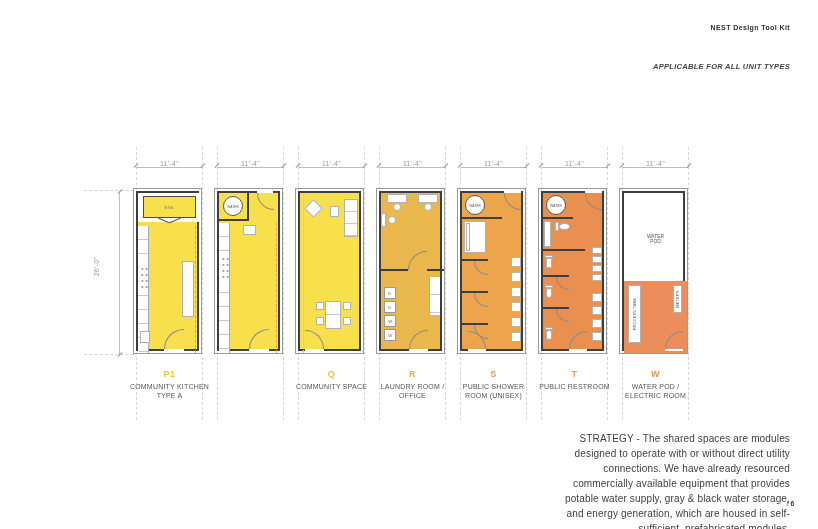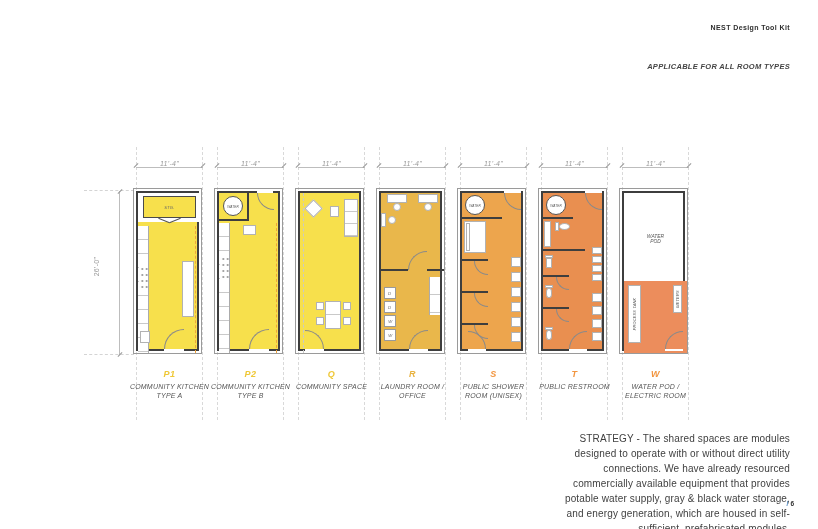--- a/index.html
+++ b/index.html
@@ -9,21 +9,21 @@
 
   
   .hdr-toolkit { position:absolute; top:24px; right:28px; font-size:7px; font-weight:bold; letter-spacing:.4px; color:#2e2e2e; }
   .hdr-titlerow { position:absolute; top:37px; right:28px; display:flex; align-items:baseline; white-space:nowrap; }
   .hdr-kicker { font-size:8.5px; font-weight:bold; letter-spacing:.4px; color:#2e2e2e; margin-right:4px; }
   .hdr-title { font-size:21px; font-weight:600; color:#333; letter-spacing:0; transform:scaleX(.85); transform-origin:right bottom; display:inline-block; }
   .hdr-sub { position:absolute; top:62px; right:28px; font-size:7.5px; font-style:italic; font-weight:bold; letter-spacing:.3px; color:#444; }
 
   
   #diagram { position:absolute; left:136px; top:147px; display:flex; gap:14px; }
-  .module { position:relative; width:67px;font-style:italic; }
+  .module { position:relative; width:67px; }
   .guide { position:absolute; top:0; height:273px; width:0; border-left:1px dashed #d9d9d9; }
   .gl { left:0; } .gr { right:0; }
 
   .dim-row { position:relative; height:44px; padding-top:5px; text-align:center; }
   .dim-label { font-size:7px; color:#9a9a9a; letter-spacing:.3px; }
   .dim-line { position:absolute; left:0; right:0; top:20px; height:1px; background:#bdbdbd; }
   .tick { position:absolute; top:-2.5px; width:6px; height:1px; background:#9a9a9a; transform:rotate(-45deg); }
   .tick.tl { left:-3px; } .tick.tr { right:-3px; }
 
   .plan { position:relative; width:63px; height:160px; margin:0 auto 0 0; border:2px solid #3e3e3e; outline:1px solid #9a9a9a; outline-offset:2px; background:#fff; }
@@ -64,21 +64,21 @@
   #strategy { position:absolute; top:431px; right:28px; width:242px; text-align:right; font-size:10px; line-height:15px; color:#3f3f3f; letter-spacing:.15px;margin-left:11px; }
   #pagenum { position:absolute; top:500px; right:24px; font-size:6.5px; font-weight:bold; color:#2e2e2e; }
   #pagenum .slash { color:#3c78b4; margin-right:2px; }
 </style>
 </head>
 <body>
 
 <div id="sheet">
 
   <div class="hdr-toolkit">NEST Design Tool Kit</div>
-  <div class="hdr-sub">APPLICABLE FOR ALL ROOM TYPES</div>
+  <div class="hdr-sub">APPLICABLE FOR ALL UNIT TYPES</div>
 
   <div id="vdim">
     <div class="hdash" style="top:43px"></div>
     <div class="hdash" style="top:207px"></div>
     <div class="vline">
       <i class="vtick" style="top:0"></i>
       <i class="vtick" style="bottom:0"></i>
     </div>
     <div class="vlabel">26'-0"</div>
   </div>
@@ -132,24 +132,20 @@
             <span class="micro">WATER</span>
           </div>
         <i class="gap-t" style="left:38px;width:16px"></i>
         <i class="arc arc-tr" style="top:0;left:38px;width:17px;height:17px"></i>
         <div class="f counter" style="top:30px;left:0;width:11px;height:130px"></div>
         <div class="f burners" style="top:62px;left:1px;width:9px;height:26px;background-color:#fff"></div>
         <div class="f wh" style="top:32px;left:24px;width:13px;height:10px"></div>
         <i class="f dashflex" style="top:30px;left:57px;height:130px"></i>
         <i class="gap-b" style="left:30px;width:20px"></i>
         <i class="arc arc-br" style="bottom:0;left:30px;width:20px;height:20px"></i>
-      </div>
-      <div class="mod-caption">
-        <div class="mod-id" style="color: rgb(239, 200, 56);">P2</div>
-        <div class="mod-name">COMMUNITY KITCHEN TYPE B</div>
       </div>
     </div>
 
     <div class="module">
       <i class="guide gl"></i>
         <i class="guide gr"></i>
       <div class="dim-row">
         <span class="dim-label">11'-4"</span>
         <div class="dim-line">
             <i class="tick tl"></i>

